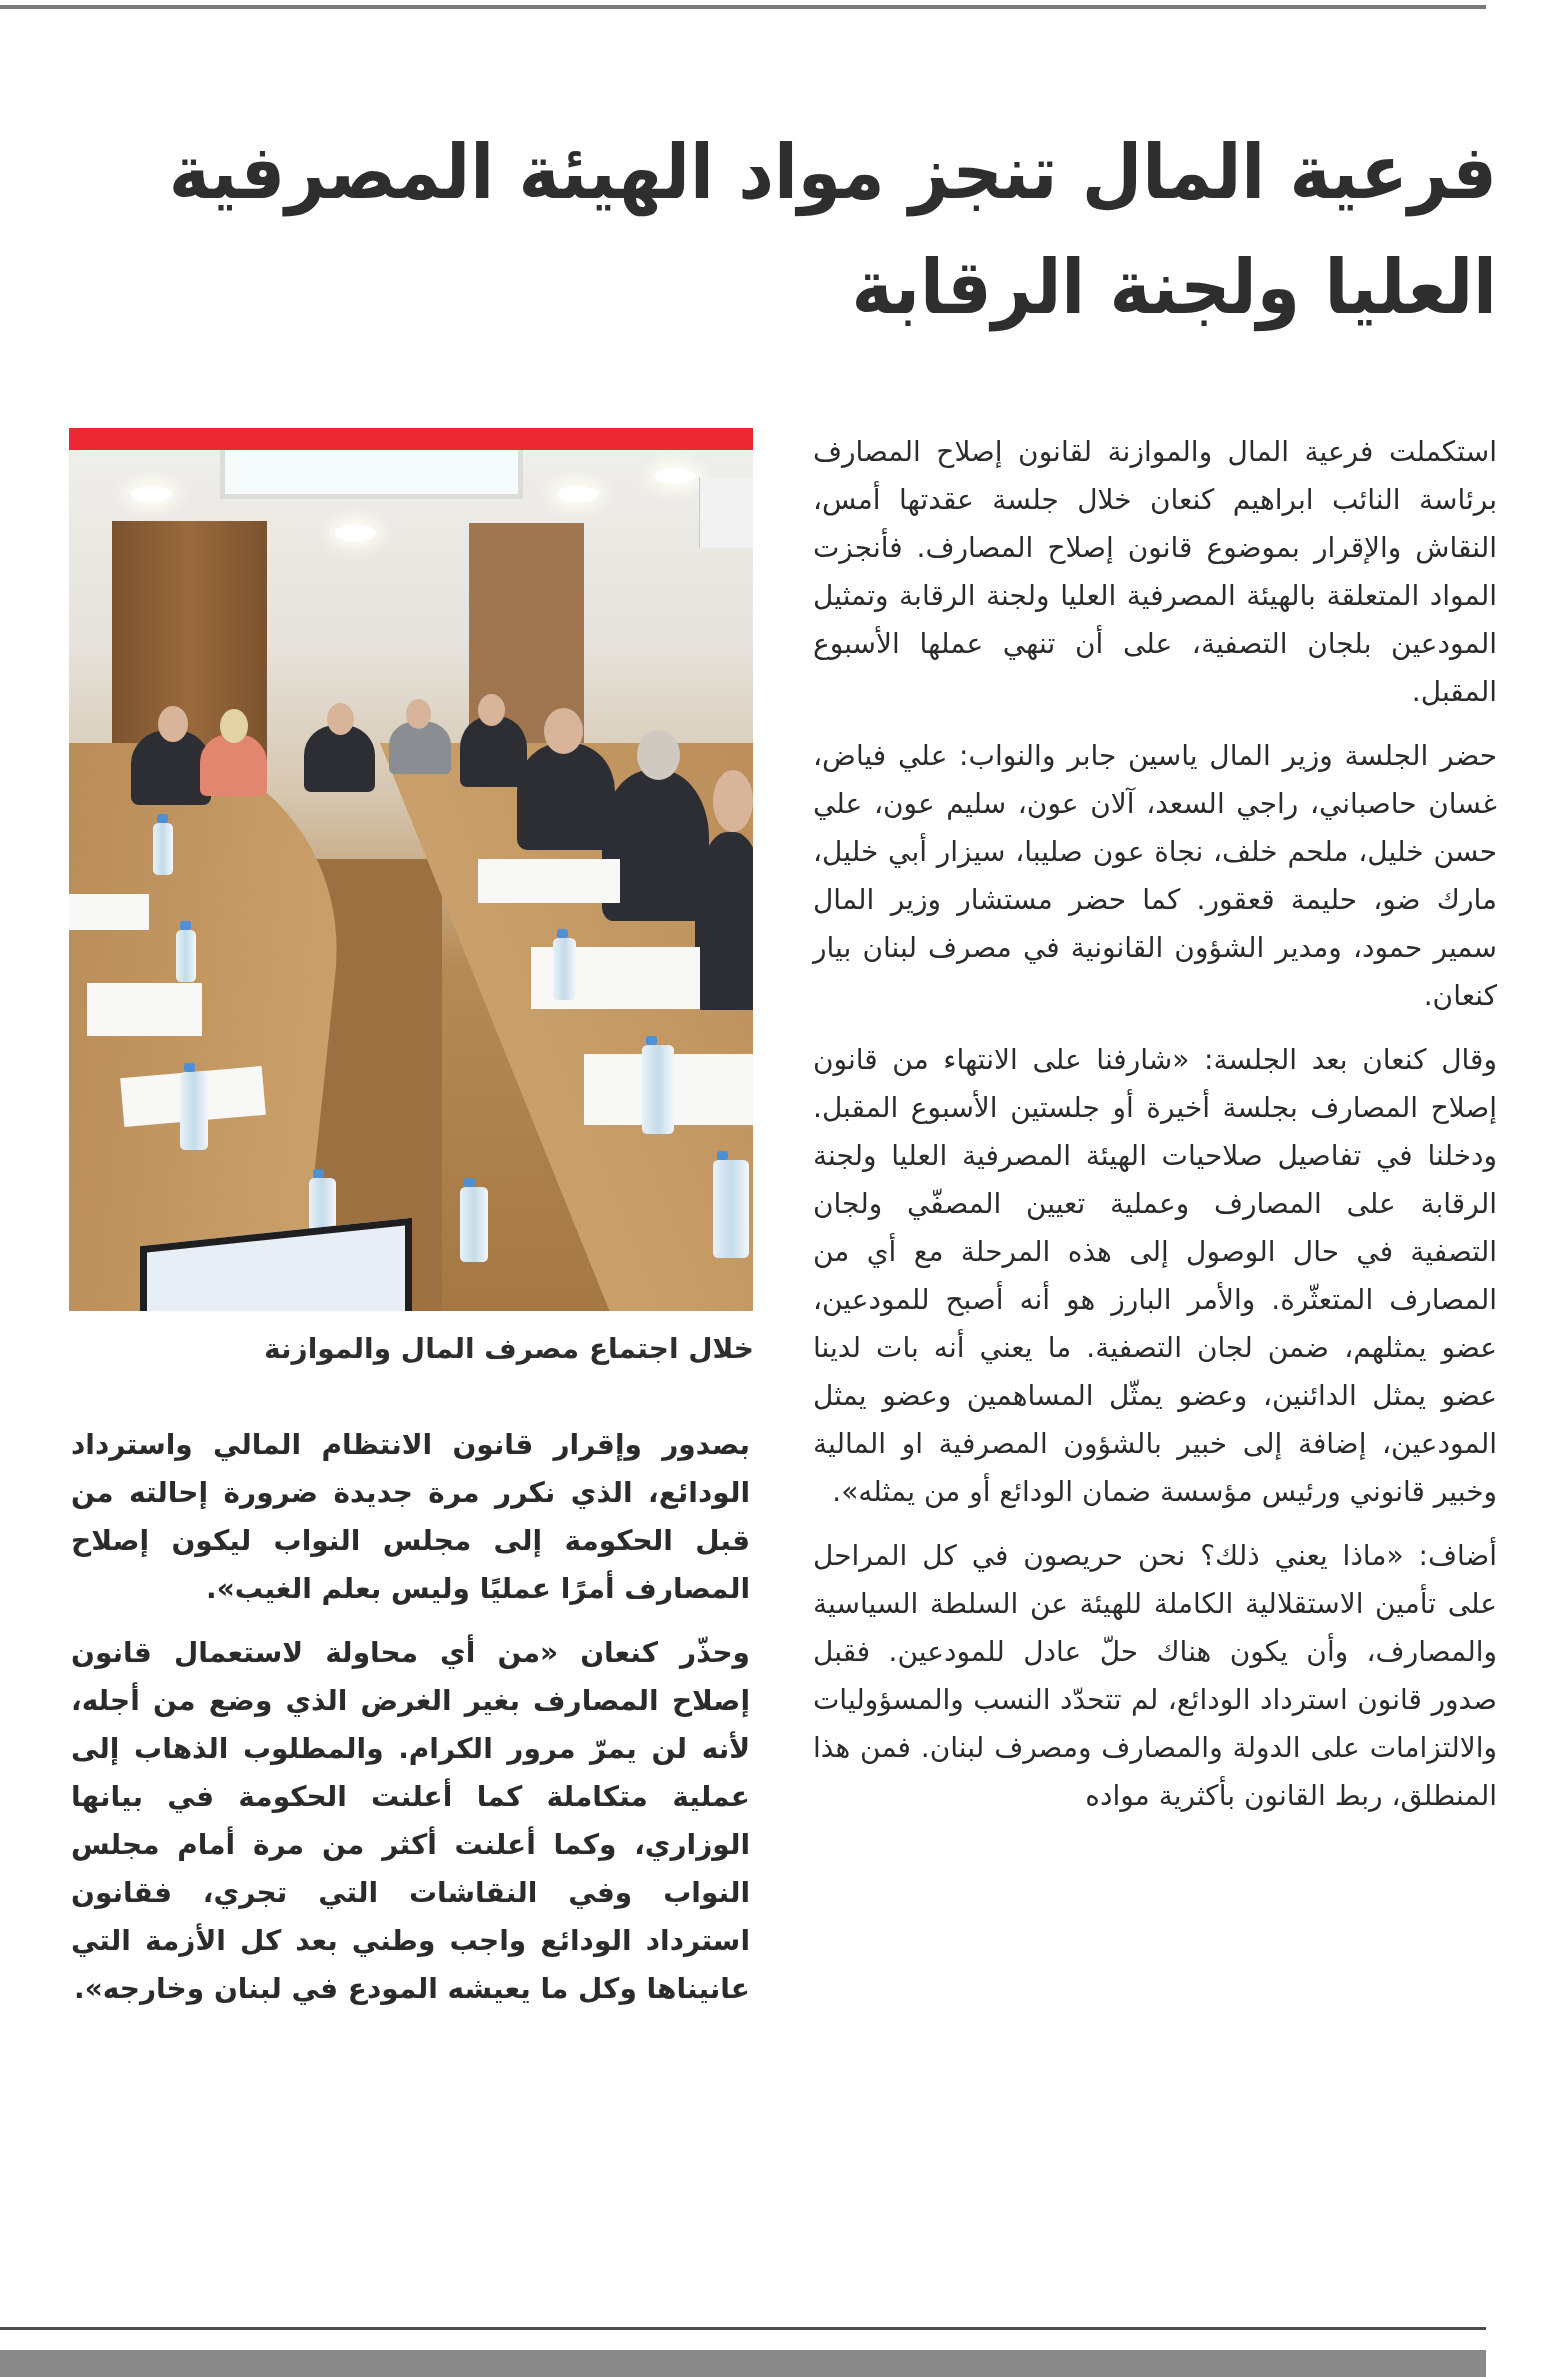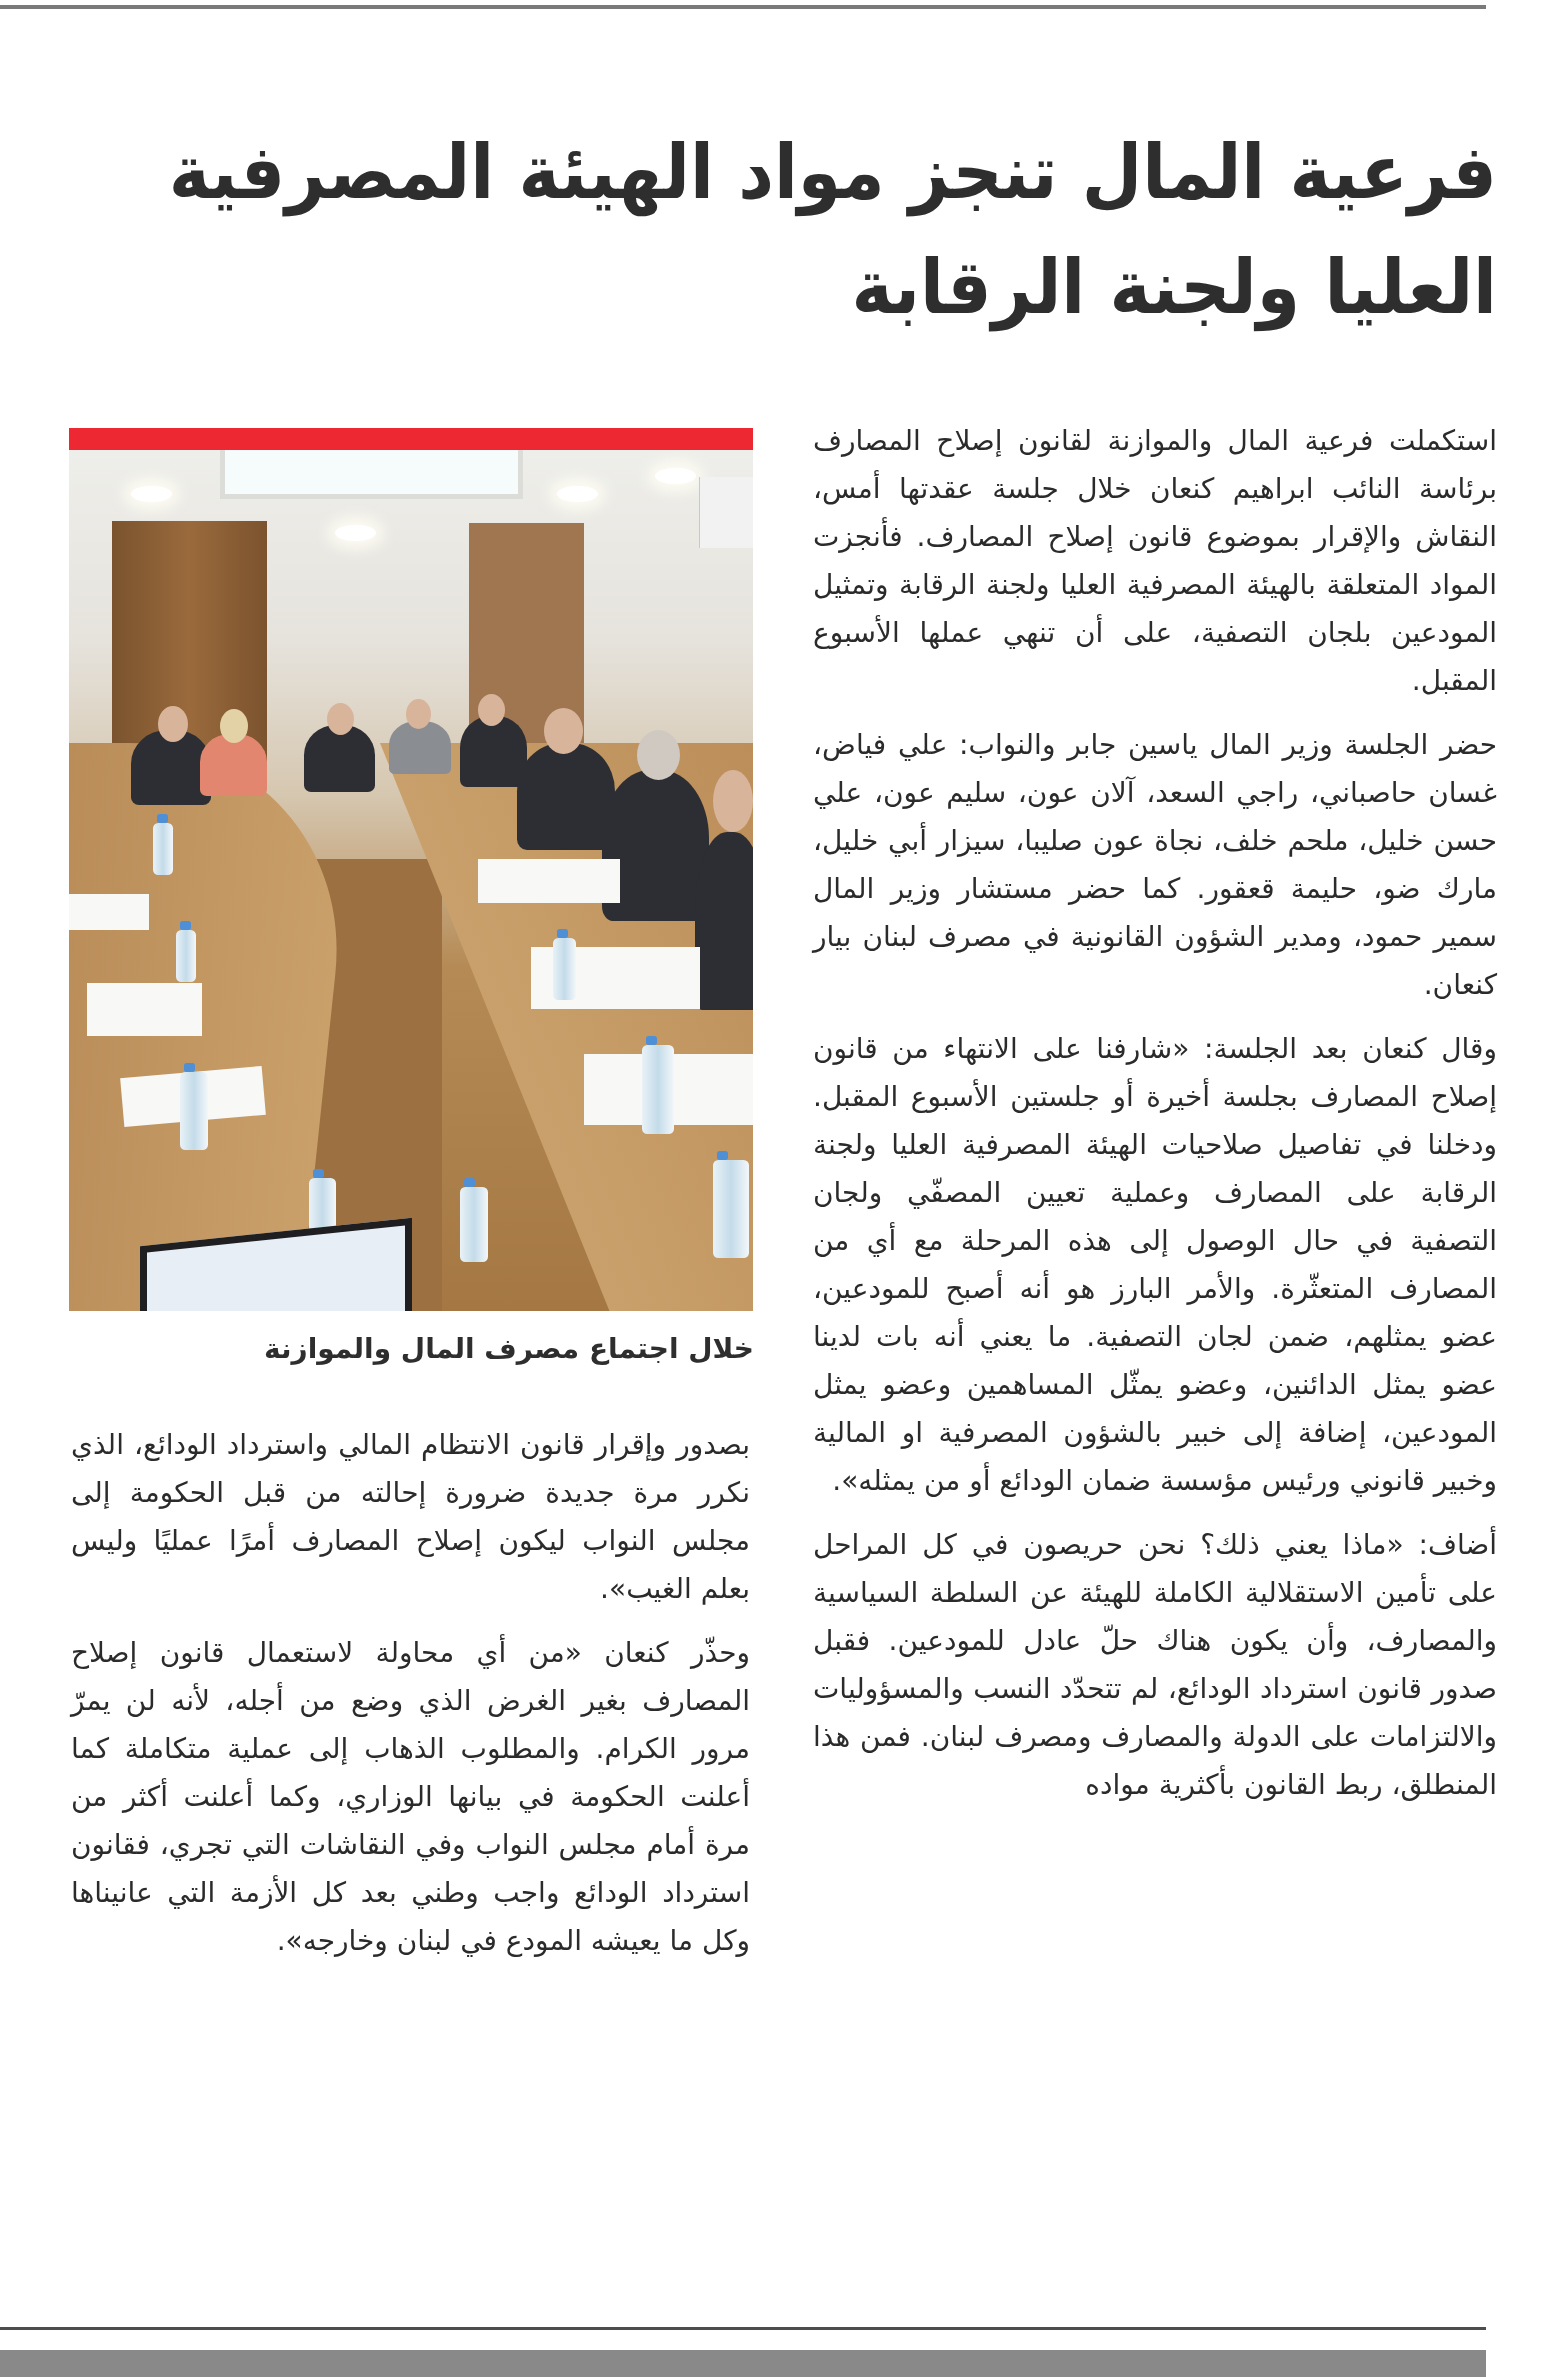--- a/index.html
+++ b/index.html
@@ -18,22 +18,22 @@
       font-size: 75px; line-height: 115px; color: #2e2e2e;
       letter-spacing: -1.8px; transform: scaleX(0.93); transform-origin: right center;
     }
     .col {
       position: absolute; direction: rtl; text-align: justify;
       text-align-last: right;
       font-family: "DejaVu Sans", sans-serif; font-size: 28px;
       line-height: 48px; color: #2b2b2b;
     }
     .col p { margin: 0 0 16px 0; }
-    .col-right { right: 71px; top: 417px; width: 684px; }
-    .col-left  { left: 71px;  top: 1421px; width: 679px; }
+    .col-right { right: 71px; top: 428px; width: 684px; }
+    .col-left  { left: 71px;  top: 1421px; width: 679px; font-weight: bold; }
 
     .photo-frame {
       position: absolute; left: 69px; top: 428px; width: 684px; height: 884px;
     }
     .photo-bar { height: 22px; background: #ed2832; }
     .photo {
       position: relative; height: 861px; overflow: hidden;
       background: linear-gradient(180deg, #eeeeea 0%, #e6e3dd 22%, #d6c7b0 40%, #b58a55 60%, #a57843 100%);
     }
     .ceiling-window {

